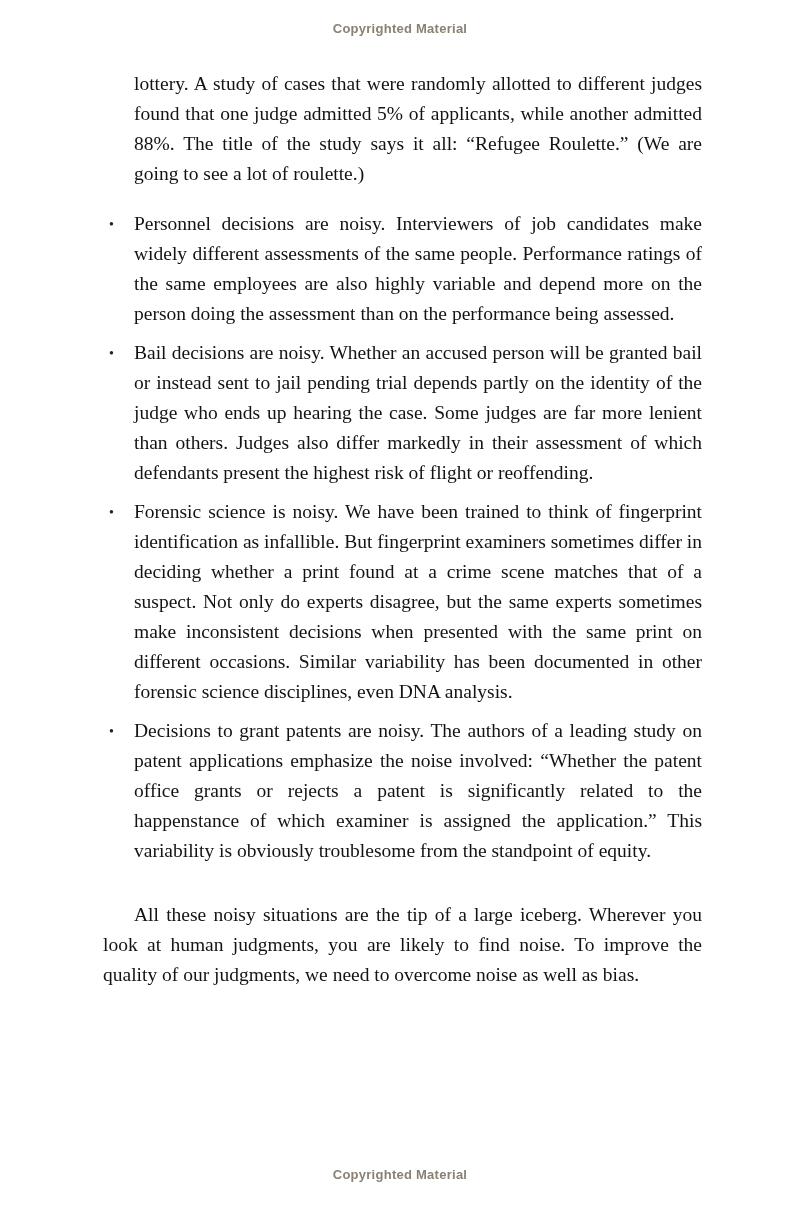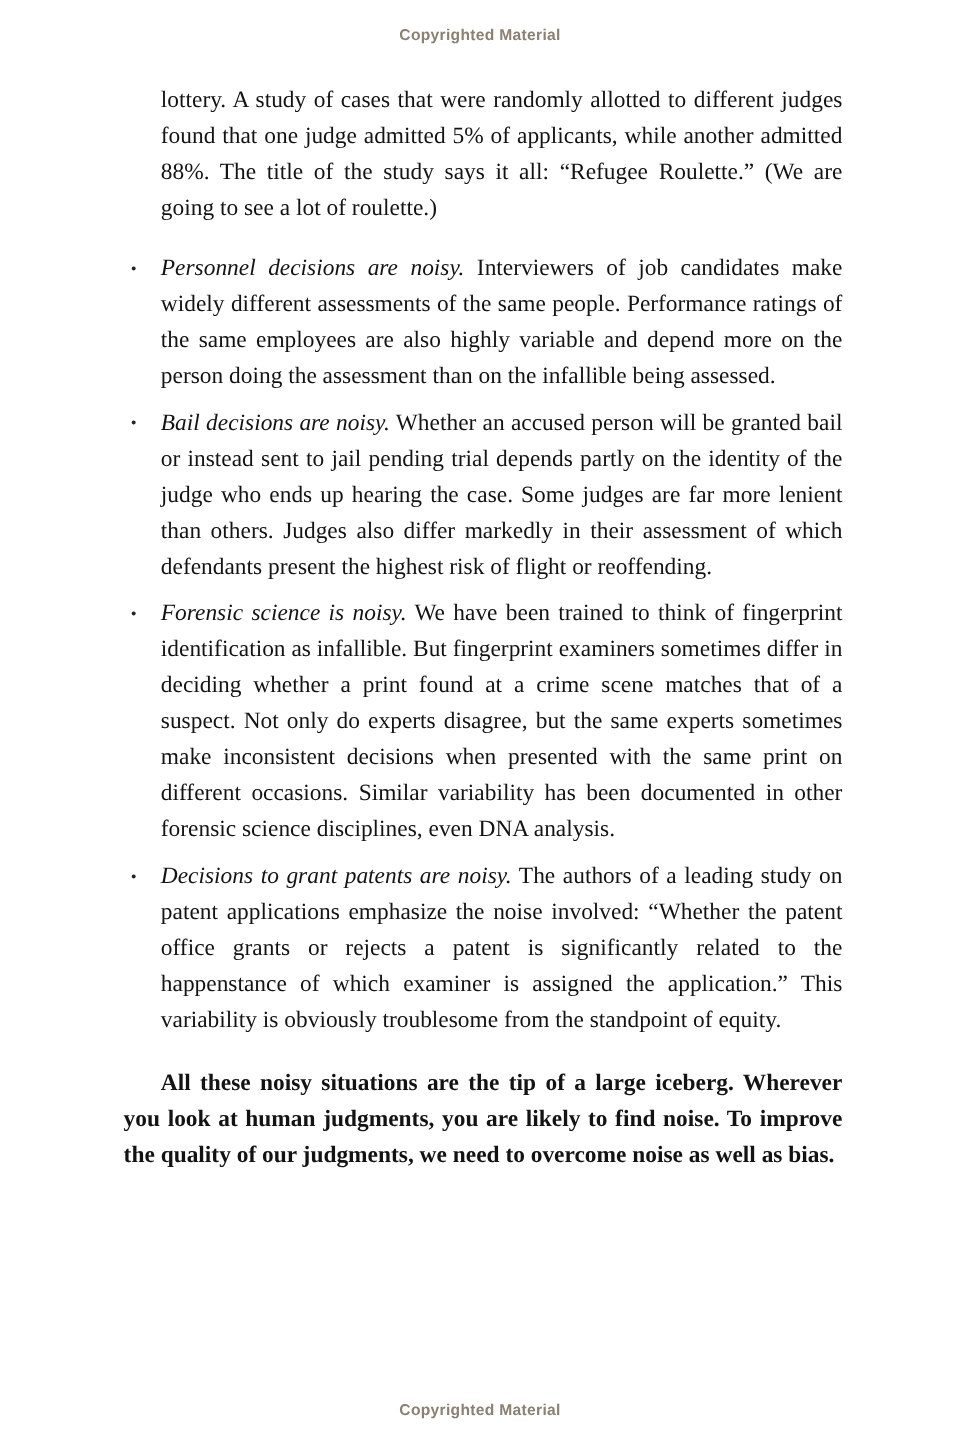--- a/index.html
+++ b/index.html
@@ -69,43 +69,42 @@
     padding-left: 31px;
     margin-bottom: 9px;
   }
   li.bullet-item .marker {
     position: absolute;
     left: 6px;
     top: 1px;
     font-size: 14px;
     color: #222222;
   }
-  .lead { font-style: italic; }
+  .lead { }
   p.closing {
     text-indent: 31px;
-    margin-top: 22px;
-    font-weight: bold;
+    margin-top: 34px;
   }
 </style>
 </head>
 <body>
 
 <div class="page">
 
   <div class="watermark top">Copyrighted Material</div>
 
 
   <div class="body-text">
 
     <p class="opening">lottery. A study of cases that were randomly allotted to different judges found that one judge admitted 5% of applicants, while another admitted 88%. The title of the study says it all: “Refugee Roulette.” (We are going to see a lot of roulette.)</p>
 
     <ul class="bullets">
 
       <li class="bullet-item">
-        <span class="marker">•</span><span class="lead">Personnel decisions are noisy.</span><span class="rest"> Interviewers of job candidates make widely different assessments of the same people. Performance ratings of the same employees are also highly variable and depend more on the person doing the assessment than on the infallible being assessed.</span>
+        <span class="marker">•</span><span class="lead">Personnel decisions are noisy.</span><span class="rest"> Interviewers of job candidates make widely different assessments of the same people. Performance ratings of the same employees are also highly variable and depend more on the person doing the assessment than on the performance being assessed.</span>
       </li>
 
       <li class="bullet-item">
         <span class="marker">•</span><span class="lead">Bail decisions are noisy.</span><span class="rest"> Whether an accused person will be granted bail or instead sent to jail pending trial depends partly on the identity of the judge who ends up hearing the case. Some judges are far more lenient than others. Judges also differ markedly in their assessment of which defendants present the highest risk of flight or reoffending.</span>
       </li>
 
       <li class="bullet-item">
         <span class="marker">•</span><span class="lead">Forensic science is noisy.</span><span class="rest"> We have been trained to think of fingerprint identification as infallible. But fingerprint examiners sometimes differ in deciding whether a print found at a crime scene matches that of a suspect. Not only do experts disagree, but the same experts sometimes make inconsistent decisions when presented with the same print on different occasions. Similar variability has been documented in other forensic science disciplines, even DNA analysis.</span>
       </li>
 

